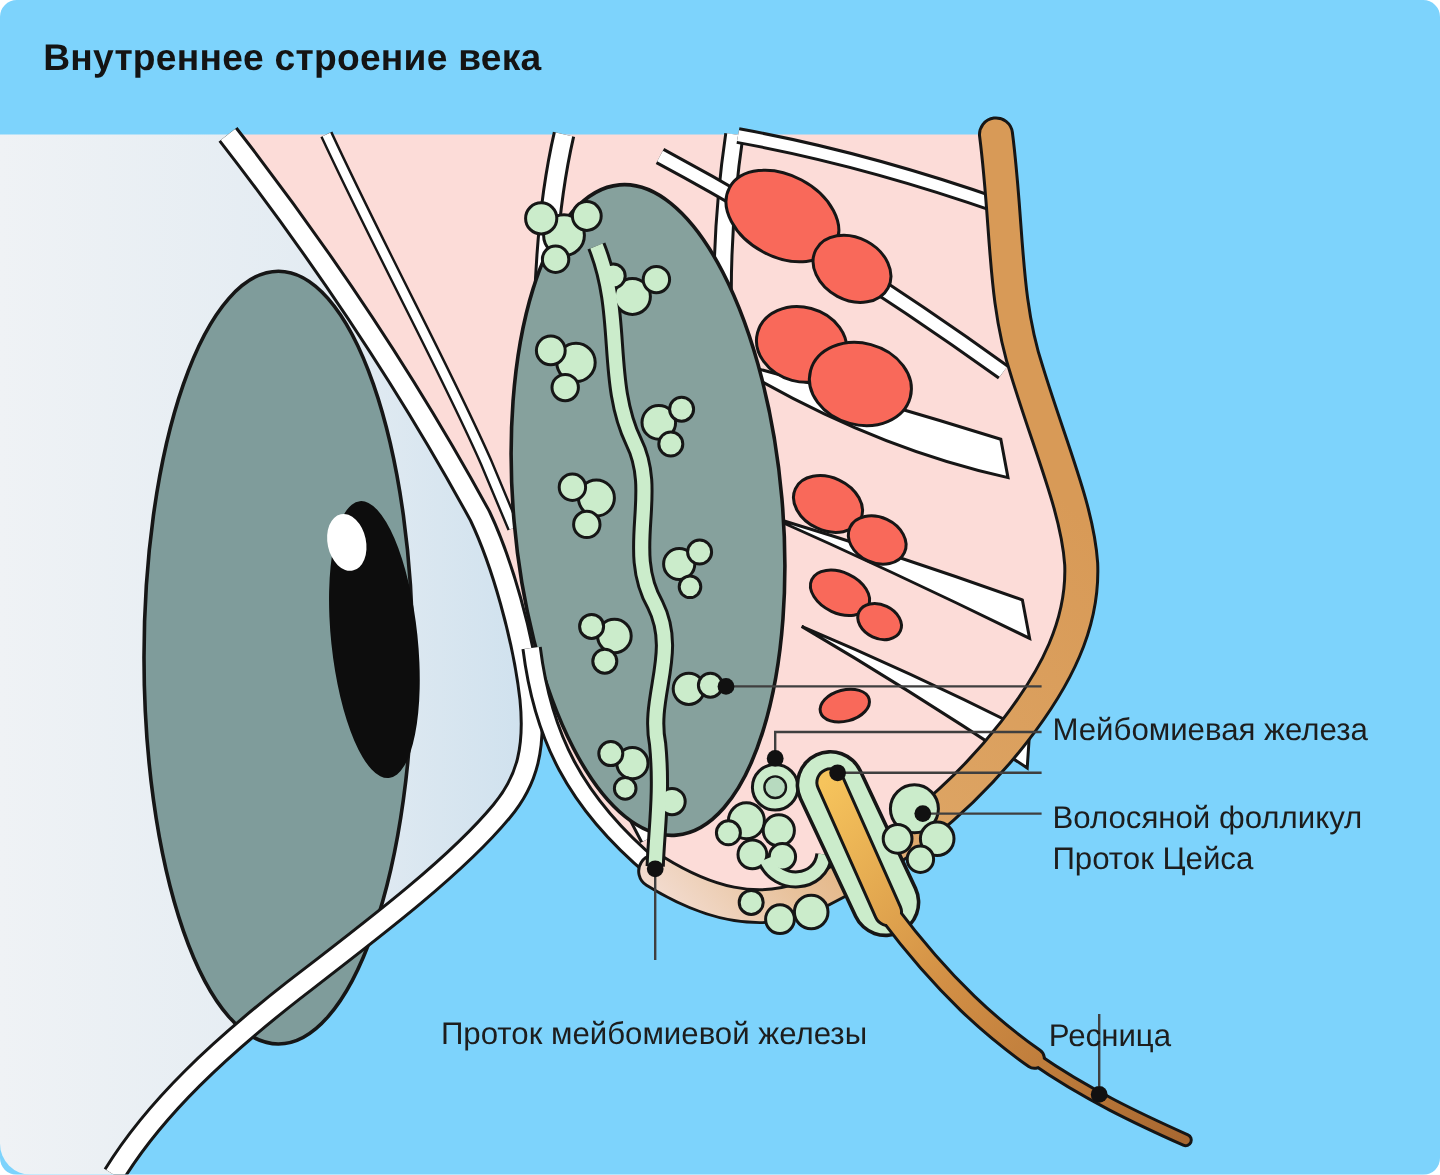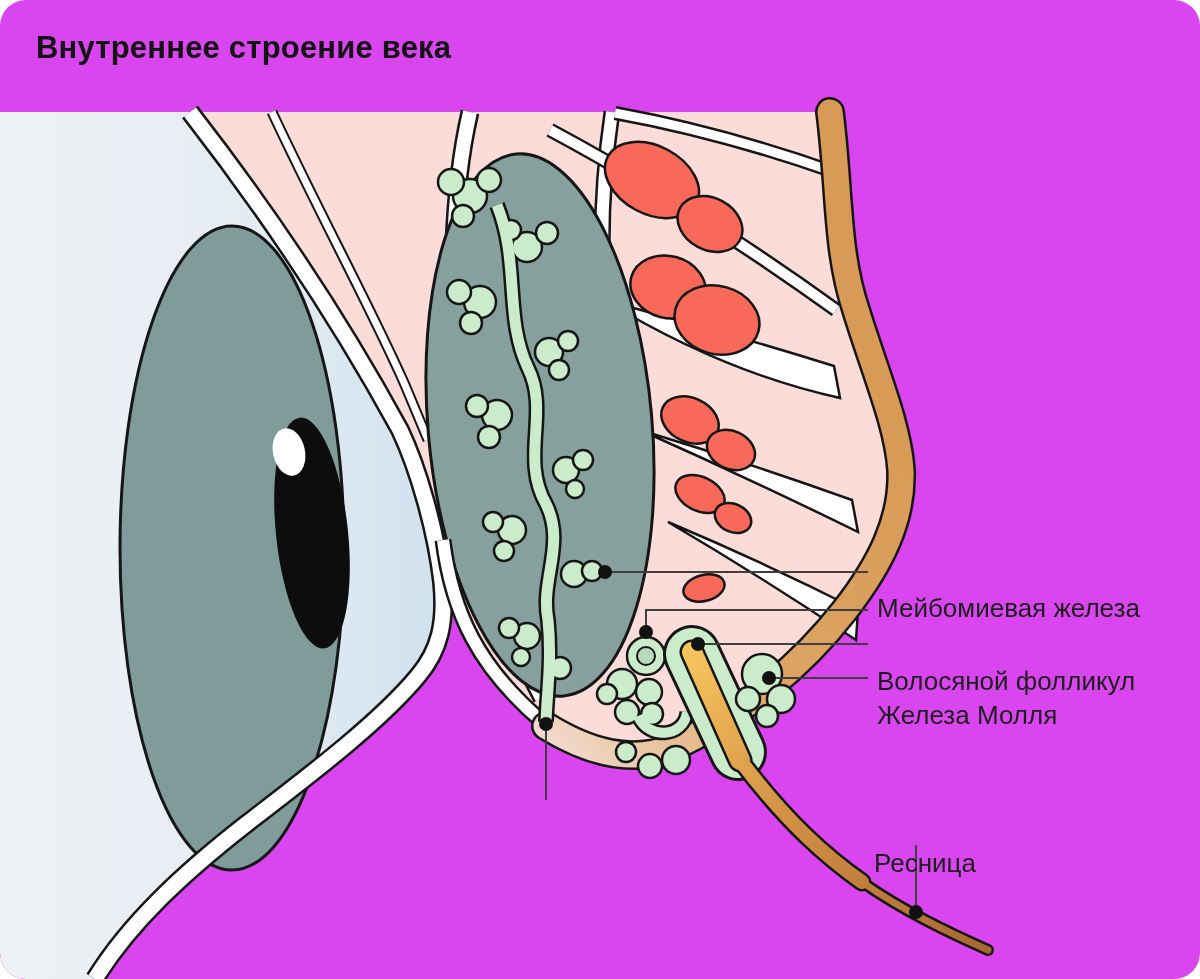--- a/index.html
+++ b/index.html
@@ -1,17 +1,17 @@
 <!DOCTYPE html>
 <html><head>
 <meta charset="utf-8">
 <style>
   html,body{margin:0;padding:0;background:#ffffff;}
   .stage{position:relative;width:1200px;height:979px;font-family:"Liberation Sans",sans-serif;}
-  .card{position:absolute;inset:0;background:#d946ef;border-radius:26px;overflow:hidden;}
+  .card{position:absolute;inset:0;background:#7dd3fc;border-radius:14px;overflow:hidden;}
   .title{position:absolute;left:36px;top:30px;font-size:31px;font-weight:700;color:#141414;letter-spacing:.2px;}
   .illustration{position:absolute;left:0;top:0;width:1200px;height:979px;}
   .lbl{position:absolute;font-size:26px;font-weight:400;color:#1d1d1d;white-space:nowrap;line-height:30px;margin-top:36px;}
   .lbl-meibomian{left:877px;top:557px;}
   .lbl-moll{left:877px;top:595px;}
   .lbl-follicle{left:877px;top:630px;}
   .lbl-zeis{left:877px;top:664px;}
   .lbl-duct{left:545px;top:810px;transform:translateX(-50%);}
   .lbl-lash{left:874px;top:812px;}
 </style>
@@ -203,17 +203,18 @@
           <circle cx="916" cy="912" r="7"></circle>
         </g>
 
       </g>
     </svg>
 
     <div class="title">Внутреннее строение века</div>
 
     <div class="lbl lbl-meibomian">Мейбомиевая железа</div>
     <div class="lbl lbl-follicle">Волосяной фолликул</div>
-    <div class="lbl lbl-zeis">Железа Молля</div>
+    <div class="lbl lbl-zeis">Проток Цейса</div>
+    <div class="lbl lbl-duct">Проток мейбомиевой железы</div>
     <div class="lbl lbl-lash">Ресница</div>
 
   </div>
 </div>
 
 </body></html>

